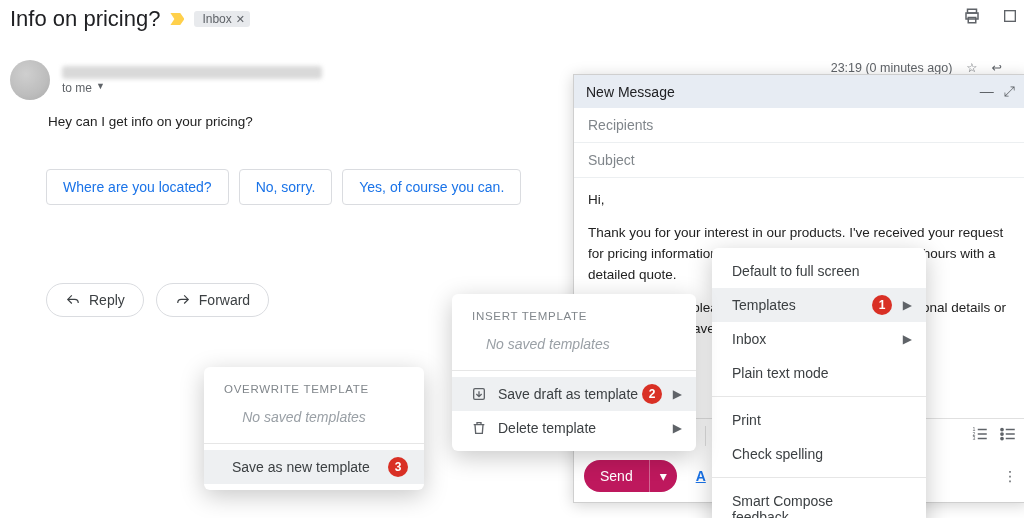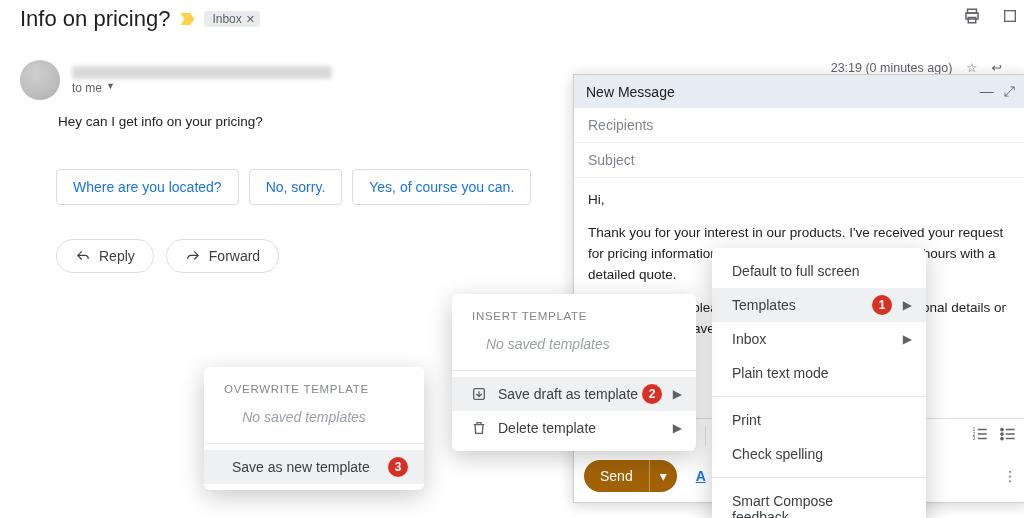--- a/index.html
+++ b/index.html
@@ -1,20 +1,20 @@
 <!DOCTYPE html>
 <html><head>
 <meta charset="utf-8">
 <style>
   * { box-sizing: border-box; margin: 0; padding: 0; font-family: Arial, Helvetica, sans-serif; }
   html, body { width: 1024px; height: 518px; overflow: hidden; background: #fff; color: #202124; }
   body { position: relative; font-size: 14px; }
 
   
-  .thread { position: absolute; left: 20px; top: 6px; right: 0; }
+  .thread { position: absolute; left: 10px; top: 6px; right: 0; }
   .subject-row { display: flex; align-items: center; gap: 10px; }
   .subject { font-size: 22px; font-weight: 400; color: #202124; }
   .important-marker { width: 14px; height: 12px; background: #ffd04b; clip-path: polygon(0 0, 70% 0, 100% 50%, 70% 100%, 0 100%, 28% 50%); }
   .inbox-chip { background: #e8eaed; color: #5f6368; font-size: 12px; padding: 1px 5px 1px 8px; border-radius: 3px; display: inline-flex; align-items: center; gap: 4px; }
   .inbox-chip .x { font-size: 11px; color: #5f6368; }
 
   .top-actions { position: absolute; right: 4px; top: 6px; display: flex; gap: 18px; color: #5f6368; }
   .icon-btn { width: 20px; height: 20px; display: inline-flex; align-items: center; justify-content: center; cursor: pointer; }
 
   .sender-row { display: flex; align-items: center; gap: 12px; margin-top: 28px; }
@@ -26,40 +26,40 @@
 
   .meta-row { position: absolute; right: 22px; top: 60px; color: #5f6368; font-size: 12.5px; display: flex; align-items: flex-end; gap: 14px; }
   .meta-row .star, .meta-row .reply-ic { color: #5f6368; }
 
   .body-text { margin: 14px 0 0 38px; font-size: 13.5px; color: #222; }
 
   .smart-replies { margin: 40px 0 0 36px; display: flex; gap: 10px; }
   .smart-reply { border: 1px solid #dadce0; color: #1a73e8; background: #fff; padding: 9px 16px; border-radius: 4px; font-size: 14px; cursor: pointer; }
 
   .action-row { margin: 34px 0 0 36px; display: flex; gap: 12px; }
-  .pill-btn { border: 1px solid #dadce0; background: #fff; color: #3c4043; padding: 8px 18px; border-radius: 20px; font-size: 14px; display: inline-flex; align-items: center; gap: 8px; cursor: pointer; }
+  .pill-btn { border: 1px solid #dadce0; background: #fff; color: #3c4043; padding: 8px 18px; border-radius: 20px; font-size: 14px; display: inline-flex; align-items: center; gap: 8px; cursor: pointer; margin-top: 44px; }
   .pill-btn svg { stroke: #3c4043; }
 
   
   .compose { position: absolute; right: -4px; top: 74px; width: 455px; background: #fff; border: 1px solid #cfcfcf; box-shadow: 0 2px 14px rgba(0,0,0,0.18); }
   .compose-header { background: #e7ecf3; color: #202124; font-size: 14px; padding: 8px 12px; display: flex; align-items: center; }
   .compose-header .title { flex: 1; font-weight: 500; }
   .win-controls { display: flex; gap: 10px; color: #5f6368; font-size: 14px; }
   .win-controls span { cursor: pointer; }
   .compose-field { padding: 9px 14px; border-bottom: 1px solid #eceff1; color: #80868b; font-size: 14px; }
   .compose-body { padding: 12px 14px 0 14px; font-size: 13.5px; color: #222; min-height: 240px; line-height: 1.55; }
   .compose-body p { margin-bottom: 12px; }
 
   .format-bar { border-top: 1px solid #e0e0e0; padding: 6px 10px; display: flex; align-items: center; gap: 10px; color: #5f6368; }
   .fb-group { display: flex; align-items: center; gap: 10px; }
   .fb-sep { width: 1px; height: 20px; background: #e0e0e0; }
   .fb-font { font-size: 14px; padding: 0 2px; }
 
   .send-bar { padding: 8px 10px 10px 10px; display: flex; align-items: center; gap: 8px; color: #5f6368; }
-  .send-btn { background: #a16207; color: #fff; border-radius: 18px; font-size: 14px; display: inline-flex; align-items: center; overflow: hidden; cursor: pointer; }
+  .send-btn { background: #be185d; color: #fff; border-radius: 18px; font-size: 14px; display: inline-flex; align-items: center; overflow: hidden; cursor: pointer; }
   .send-btn .lbl { padding: 8px 16px; }
   .send-btn .split { padding: 8px 10px; border-left: 1px solid rgba(255,255,255,0.35); }
   .send-icons { display: flex; gap: 10px; align-items: center; margin-left: 6px; }
   .send-icons .ic { width: 20px; height: 20px; display: inline-flex; align-items: center; justify-content: center; cursor: pointer; }
   .more-dots { margin-left: auto; }
 
   
   .menu { position: absolute; background: #fff; border-radius: 6px; box-shadow: 0 6px 24px rgba(0,0,0,0.22); padding: 6px 0; font-size: 14px; color: #3c4043; }
   .menu-item { padding: 9px 40px 9px 20px; display: flex; align-items: center; gap: 10px; cursor: pointer; position: relative; }
   .menu-item.hover { background: #eef0f2; }

